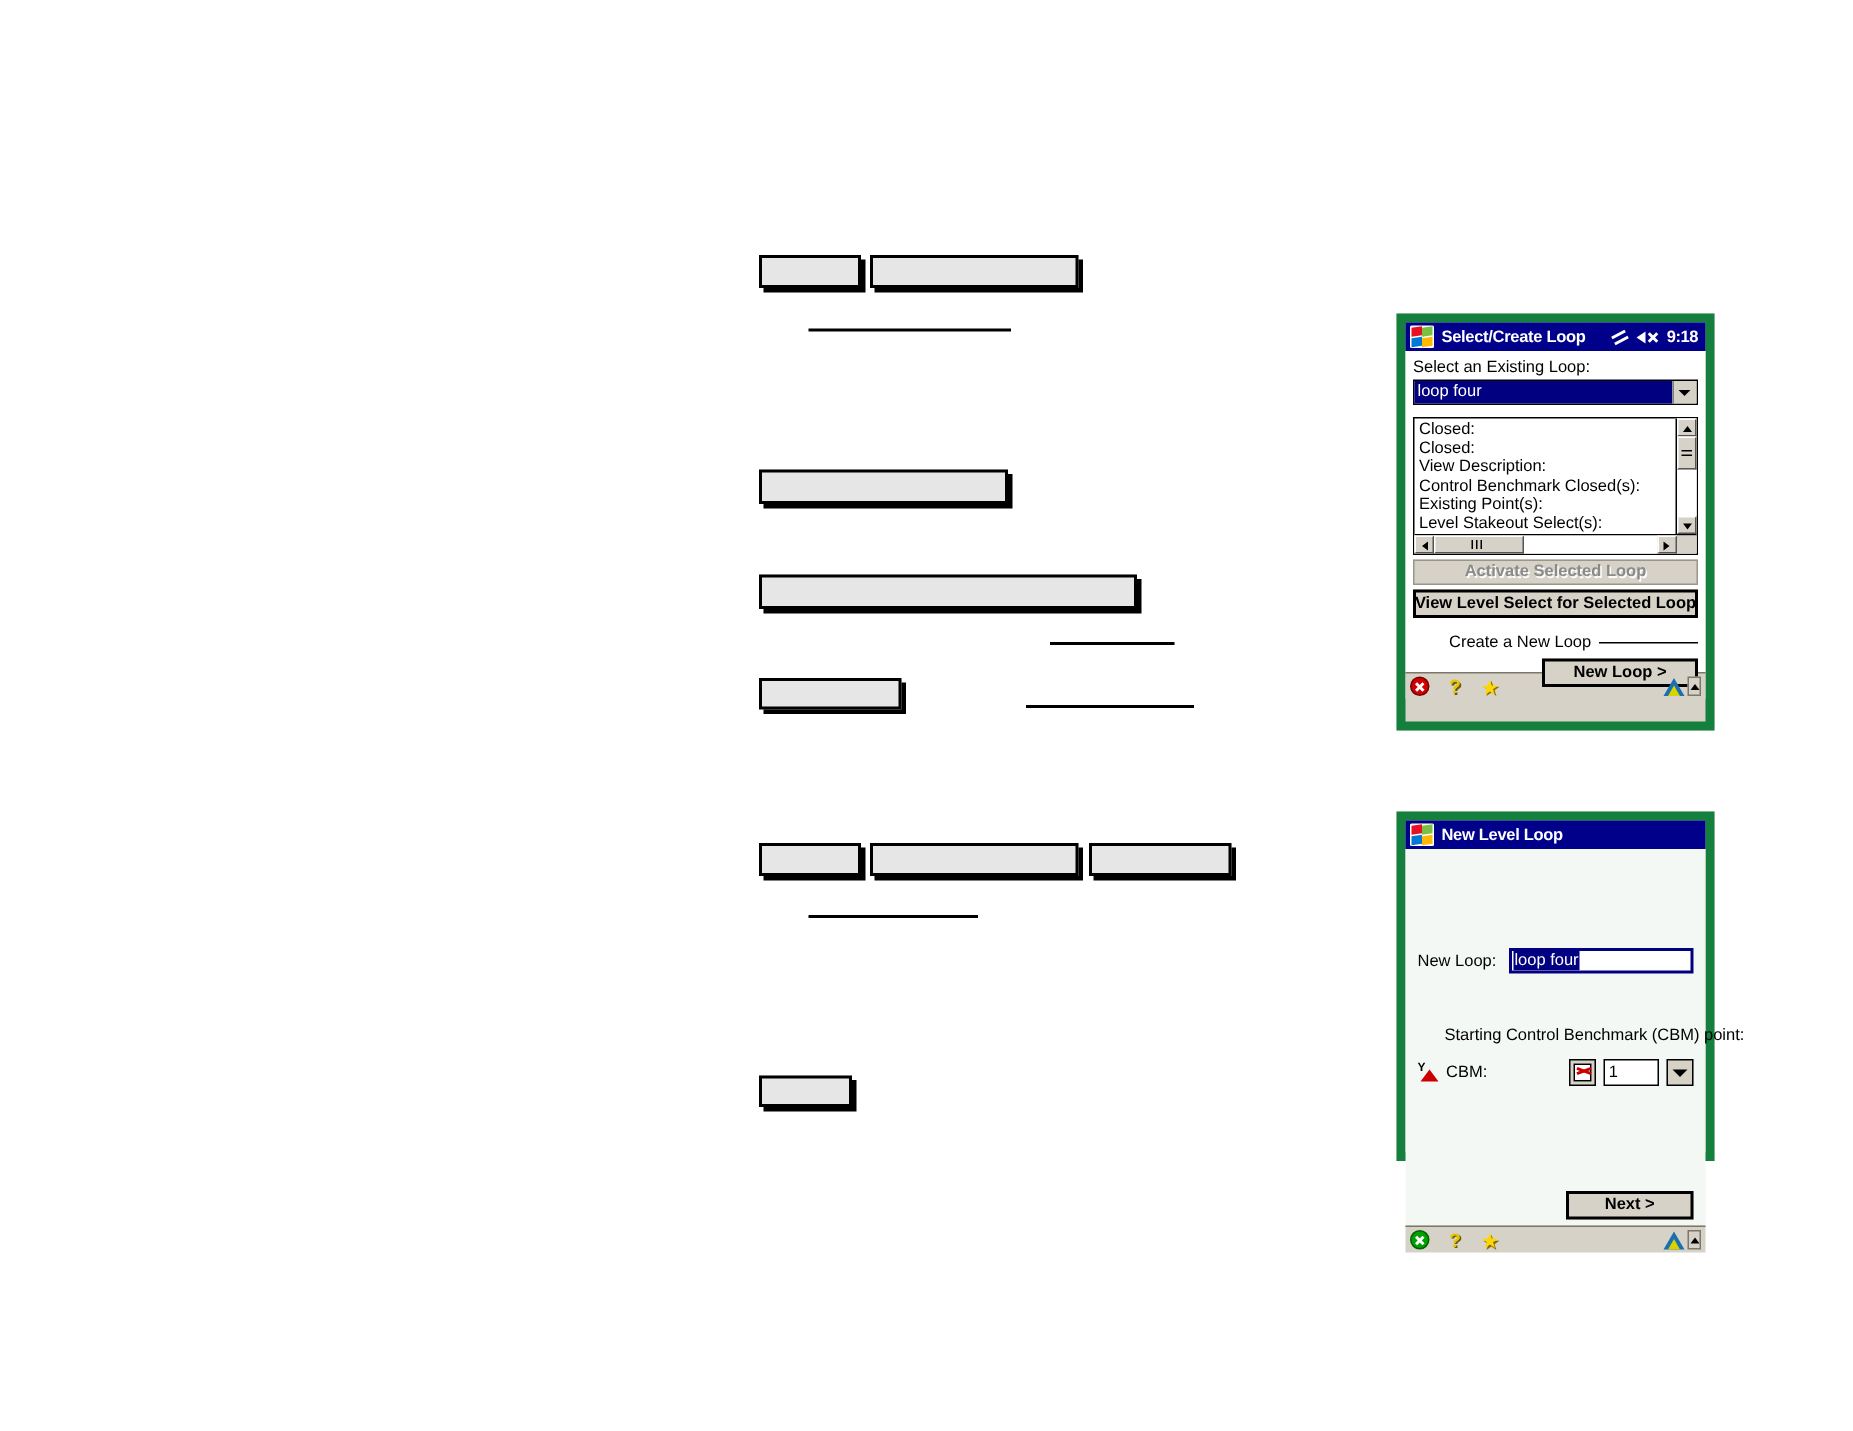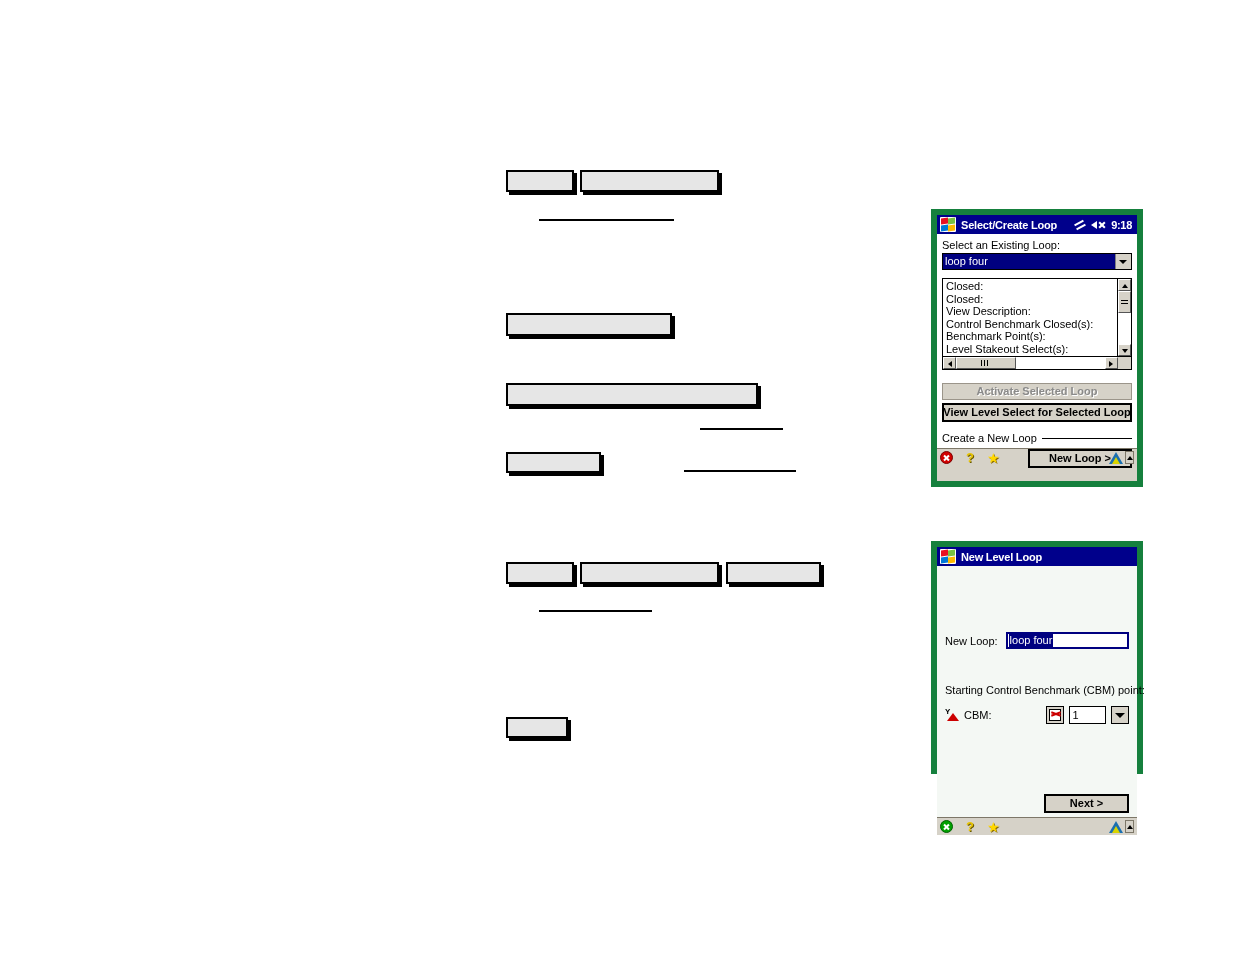--- a/index.html
+++ b/index.html
@@ -473,45 +473,45 @@
       <div class="arrow"></div>
     </div>
 
     <div class="listwrap" style="height:92px; margin-top:8px;">
       <div class="listrow">
         <div class="listitems">
           <div>Closed:</div>
           <div>Closed:</div>
           <div>View Description:</div>
           <div>Control Benchmark Closed(s):</div>
-          <div>Benchmark Point(s):</div>
+          <div>Existing Point(s):</div>
           <div>Level Stakeout Select(s):</div>
           <div>Level Sideshot Point(s):</div>
         </div>
         <div class="vsb">
           <div class="sb-btn sb-up"></div>
           <div class="sb-thumb-v"></div>
           <div class="sb-track-v"></div>
           <div class="sb-btn sb-dn"></div>
         </div>
       </div>
       <div class="hsb">
         <div class="sb-btn sb-lf"></div>
         <div class="sb-thumb-h"></div>
         <div class="sb-track-h"></div>
         <div class="sb-btn sb-rt"></div>
         <div class="sb-corner"></div>
       </div>
     </div>
 
-    <div class="btn flat disabled" style="height:17px; margin-top:13px;">Activate Selected Loop</div>
+    <div class="btn flat disabled" style="height:17px; margin-top:3px;">Activate Selected Loop</div>
 
     <div class="btn" style="height:19px; margin-top:3px;">View Level Select for Selected Loop</div>
 
-    <div class="grp" style="margin-top:9px;">
+    <div class="grp" style="margin-top:9px;margin-left:24px;">
       <span class="lbl">Create a New Loop</span>
       <span class="line"></span>
     </div>
 
     <div style="display:flex; justify-content:flex-end; margin-top:4px;">
       <div class="btn" style="height:19px; width:104px;">New Loop &gt;</div>
     </div>
   </div>
 
   <div class="taskbar">
@@ -547,21 +547,21 @@
 
     <div style="height:66px;"></div>
 
     <div style="display:flex; align-items:center; gap:8px;">
       <span class="lbl">New Loop:</span>
       <span class="txtfield" style="flex:1 1 auto;">
         <span class="sel">loop four</span>
       </span>
     </div>
 
-    <div class="lbl" style="margin-top:34px;">Starting Control Benchmark (CBM) point:</div>
+    <div class="lbl" style="margin-top:34px;margin-left:18px;">Starting Control Benchmark (CBM) point:</div>
 
     <div style="display:flex; align-items:center; gap:5px; margin-top:9px;">
       <span class="cbm-ico">
           <span class="y">Y</span>
           <span class="tri"></span>
         </span>
       <span class="lbl">CBM:</span>
       <span style="flex:0 0 44px;"></span>
       <span class="pickbtn">
           <span class="inner"></span>

